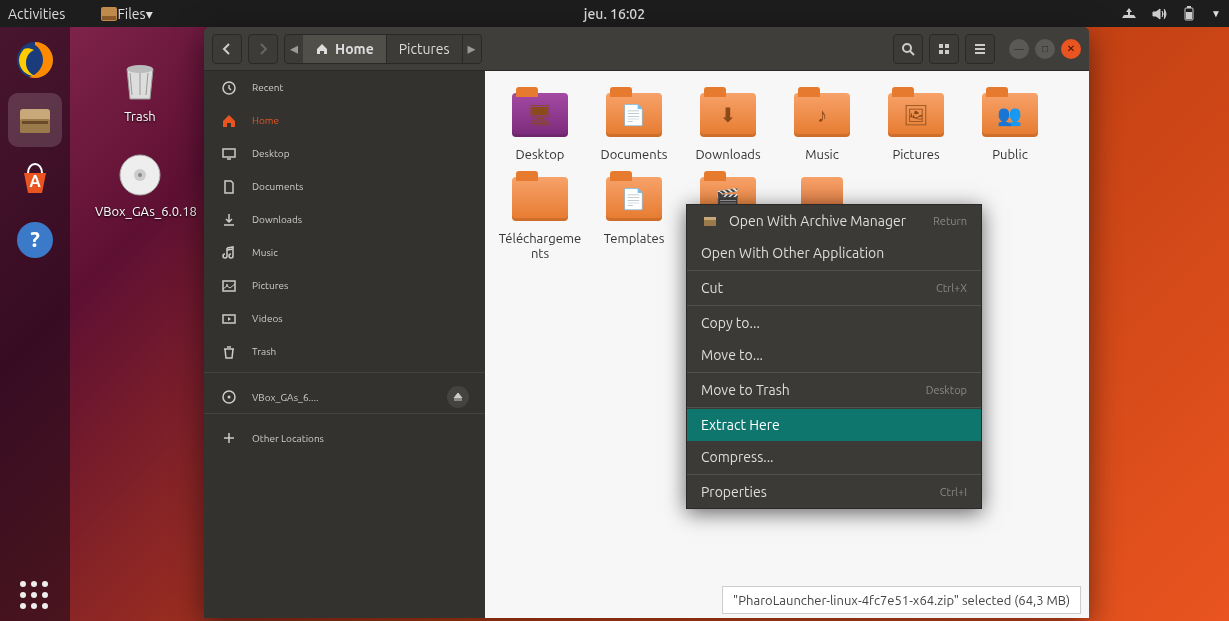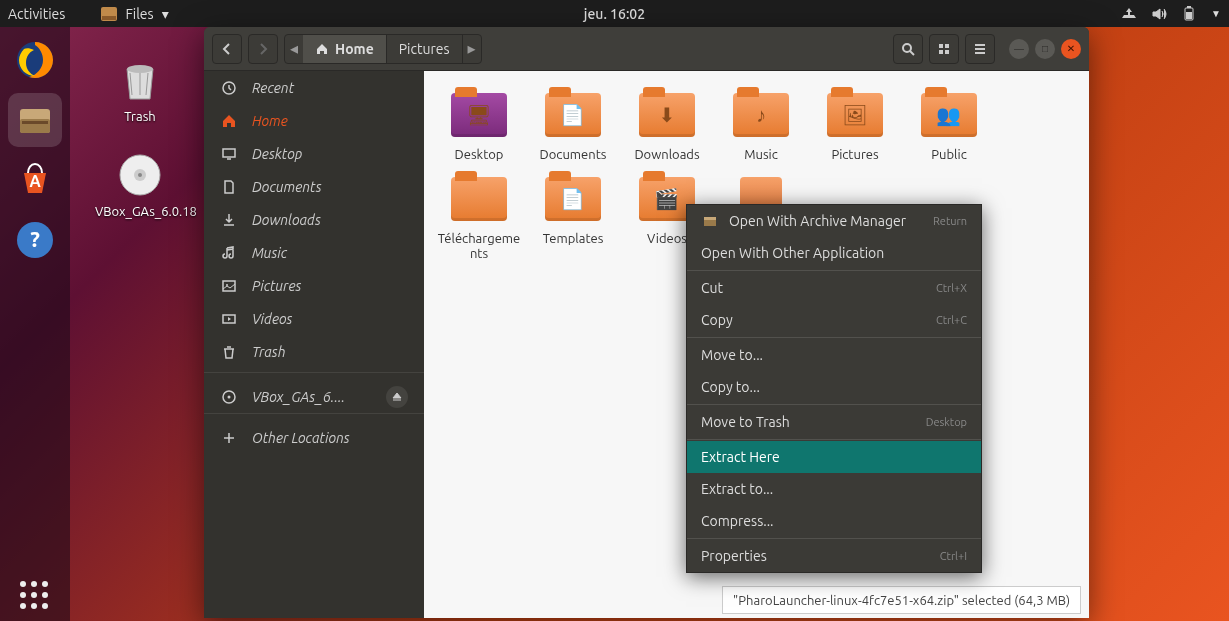--- a/index.html
+++ b/index.html
@@ -4,21 +4,21 @@
 <style>
 * { margin: 0; padding: 0; box-sizing: border-box; font-family: Ubuntu, "Segoe UI", sans-serif; }
 body { width: 1229px; height: 621px; overflow: hidden; background: linear-gradient(135deg, #8a2951 0%, #5e1033 20%, #c34113 60%, #e95420 100%); position: relative; }
 
 
 .topbar { height: 27px; background: #1d1d1d; color: #ddd; display: flex; align-items: center; padding: 0 8px; font-size: 14px; position: relative; }
 .topbar .left { display: flex; gap: 16px; align-items: center; }
 .topbar .center { position: absolute; left: 50%; transform: translateX(-50%); font-weight: 500; }
 .topbar .right { margin-left: auto; display: flex; gap: 14px; align-items: center; }
 .topbar .icon { width: 16px; height: 16px; display: inline-flex; align-items: center; justify-content: center; }
-.files-menu { display: flex; align-items: center; gap: 8px; padding-left: 20px; }
+.files-menu { display: flex; align-items: center; gap: 0; padding-left: 20px; }
 .files-ico { width: 16px; height: 14px; background: #c08a4a; border-radius: 2px; position: relative; }
 .files-ico::before { content: ""; position: absolute; left: 1px; right: 1px; bottom: 1px; height: 4px; background: #8a5a2a; }
 
 
 .dock { position: absolute; left: 0; top: 27px; bottom: 0; width: 70px; background: rgba(30, 10, 25, 0.6); padding-top: 6px; display: flex; flex-direction: column; align-items: center; gap: 6px; }
 .dock-item { width: 54px; height: 54px; border-radius: 10px; display: flex; align-items: center; justify-content: center; }
 .dock-item.selected { background: rgba(255,255,255,0.15); }
 .dock-apps { position: absolute; bottom: 10px; left: 0; right: 0; display: flex; justify-content: center; }
 .nine-dots { width: 30px; height: 30px; display: grid; grid-template-columns: repeat(3,6px); grid-template-rows: repeat(3,6px); gap: 5px; }
 .nine-dots span { background: #eee; border-radius: 50%; }
@@ -35,21 +35,21 @@
 .pathbar { display: flex; align-items: center; border: 1px solid #2a2927; border-radius: 4px; overflow: hidden; height: 30px; background: #3c3b37; }
 .path-seg { padding: 0 12px; height: 100%; display: flex; align-items: center; gap: 6px; color: #ddd; font-size: 14px; border-right: 1px solid #2a2927; }
 .path-seg.active { background: #504f4a; font-weight: 600; }
 .path-caret { width: 18px; color: #999; display: flex; align-items: center; justify-content: center; }
 .spacer { flex: 1; }
 .win-ctrls { display: flex; gap: 6px; margin-left: 8px; }
 .win-ctrl { width: 20px; height: 20px; border-radius: 50%; background: #5a5955; display: flex; align-items: center; justify-content: center; font-size: 10px; color: #2a2927; }
 .win-ctrl.close { background: #e95420; color: #3a1000; }
 
 .win-body { flex: 1; display: flex; min-height: 0; }
-.sidebar { width: 220px; background: #33322e; color: #ccc; font-size: 14px; overflow-y: auto; font-style: italic; }
+.sidebar { width: 281px; background: #33322e; color: #ccc; font-size: 10px; overflow-y: auto; }
 .sb-item { height: 33px; display: flex; align-items: center; padding: 0 16px; gap: 14px; }
 .sb-item.active { color: #e95420; }
 .sb-item .sb-ico { width: 18px; display: flex; justify-content: center; color: inherit; }
 .sb-item.sep-above { border-top: 1px solid #44433f; margin-top: 4px; padding-top: 12px; height: 37px; }
 .sb-eject { margin-left: auto; width: 22px; height: 22px; border-radius: 50%; background: #44433f; display: flex; align-items: center; justify-content: center; font-size: 10px; }
 
 .content { flex: 1; background: #f7f7f7; position: relative; display: flex; flex-direction: column; }
 .icon-grid { flex: 1; padding: 18px 10px; display: flex; flex-wrap: wrap; align-content: flex-start; gap: 6px 4px; }
 .file-item { width: 90px; text-align: center; font-size: 13px; color: #333; padding: 4px 2px; border-radius: 4px; }
 .file-item.selected .fi-label { background: #e95420; color: #fff; border-radius: 3px; padding: 2px; }
@@ -427,44 +427,37 @@
       <span class="accel">Return</span>
     </div>
     <div class="ctx-item">
       <span>Open With Other Application</span>
     </div>
     <div class="ctx-sep"></div>
     <div class="ctx-item">
       <span>Cut</span>
       <span class="accel">Ctrl+X</span>
     </div>
-    <div class="ctx-item">
-      <span>Copy</span>
-      <span class="accel">Ctrl+C</span>
-    </div>
     <div class="ctx-sep"></div>
     <div class="ctx-item">
+      <span>Copy to...</span>
+    </div>
+    <div class="ctx-item">
       <span>Move to...</span>
-    </div>
-    <div class="ctx-item">
-      <span>Copy to...</span>
     </div>
     <div class="ctx-sep"></div>
     <div class="ctx-item">
       <span>Move to Trash</span>
       <span class="accel">Desktop</span>
     </div>
     <div class="ctx-sep"></div>
     <div class="ctx-item highlight">
       <span>Extract Here</span>
     </div>
     <div class="ctx-item">
-      <span>Extract to...</span>
-    </div>
-    <div class="ctx-item">
       <span>Compress...</span>
     </div>
     <div class="ctx-sep"></div>
     <div class="ctx-item">
       <span>Properties</span>
       <span class="accel">Ctrl+I</span>
     </div>
   </div>
 
 </body></html>

